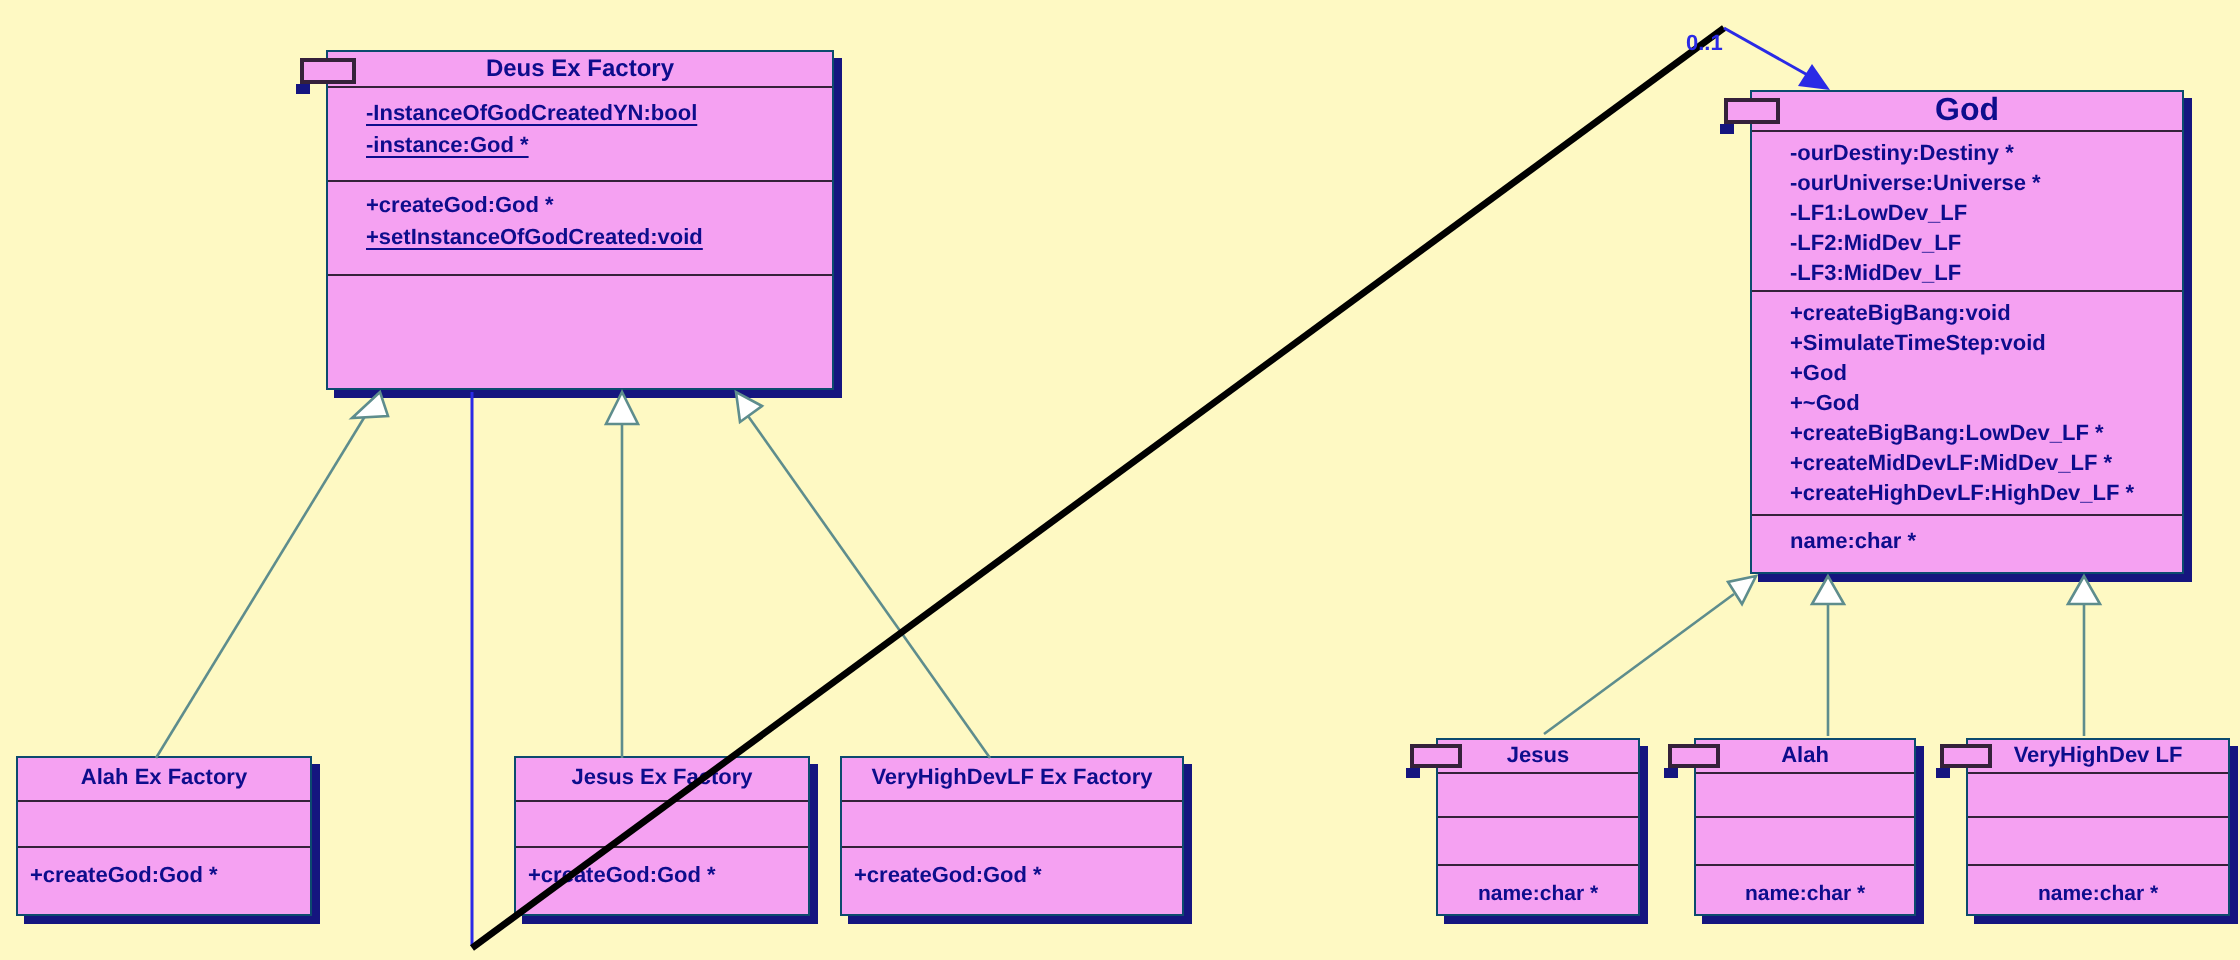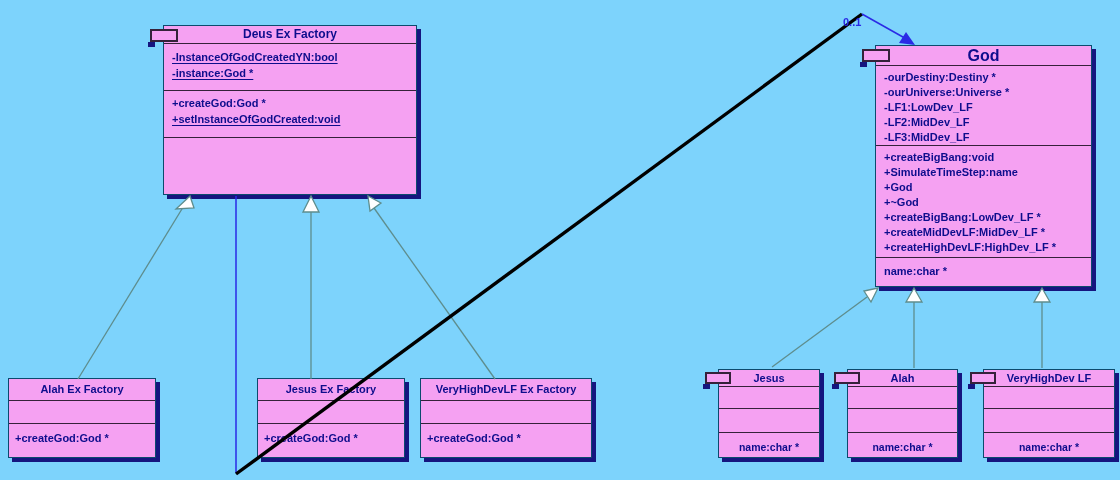--- a/index.html
+++ b/index.html
@@ -1,31 +1,31 @@
 <!DOCTYPE html>
 <html><head>
 <meta charset="utf-8">
 <style>
   html,body{margin:0;padding:0;background:#fff;}
   .canvas{
-    position:relative;width:1120px;height:480px;background:#7dd3fc;overflow:hidden;
+    position:relative;width:1120px;height:480px;background:#fef9c3;overflow:hidden;
     font-family:"Liberation Sans", sans-serif;
   }
   svg.connectors{position:absolute;left:0;top:0;width:1120px;height:480px;pointer-events:none;z-index:5;}
   .box{
     position:absolute;background:#F5A1F2;border:1px solid #0c4a6e;
     box-shadow:4px 4px 0 #15157f;color:#0d0d8c;z-index:2;box-sizing:border-box;
   }
   .title{
     font-weight:bold;text-align:center;border-bottom:1px solid #35213a;
     position:relative;white-space:nowrap;overflow:visible;
   }
   .sec{border-bottom:1px solid #35213a;box-sizing:border-box;overflow:hidden;}
   .sec.last{border-bottom:none;}
-  .row{padding-left:8px;white-space:nowrap;font-weight:700;}
+  .row{padding-left:19px;white-space:nowrap;font-weight:700;}
   .row.u{text-decoration:underline;text-underline-offset:2px;}
   .cls-icon{
     position:absolute;left:-14px;top:3px;width:24px;height:9px;
     background:#F5A1F2;border:2px solid #35213a;
   }
   .cls-icon::after{
     content:"";position:absolute;left:-4px;bottom:-7px;width:7px;height:5px;background:#15157f;
   }
   
   #deus{left:163px;top:25px;width:254px;height:170px;}
@@ -117,21 +117,21 @@
     </div>
     <div class="sec sec1">
       <div class="row">-ourDestiny:Destiny *</div>
       <div class="row">-ourUniverse:Universe *</div>
       <div class="row">-LF1:LowDev_LF</div>
       <div class="row">-LF2:MidDev_LF</div>
       <div class="row">-LF3:MidDev_LF</div>
     </div>
     <div class="sec sec2">
       <div class="row">+createBigBang:void</div>
-      <div class="row">+SimulateTimeStep:name</div>
+      <div class="row">+SimulateTimeStep:void</div>
       <div class="row">+God</div>
       <div class="row">+~God</div>
       <div class="row">+createBigBang:LowDev_LF *</div>
       <div class="row">+createMidDevLF:MidDev_LF *</div>
       <div class="row">+createHighDevLF:HighDev_LF *</div>
     </div>
     <div class="sec sec3 last">
       <div class="row">name:char *</div>
     </div>
   </div>

